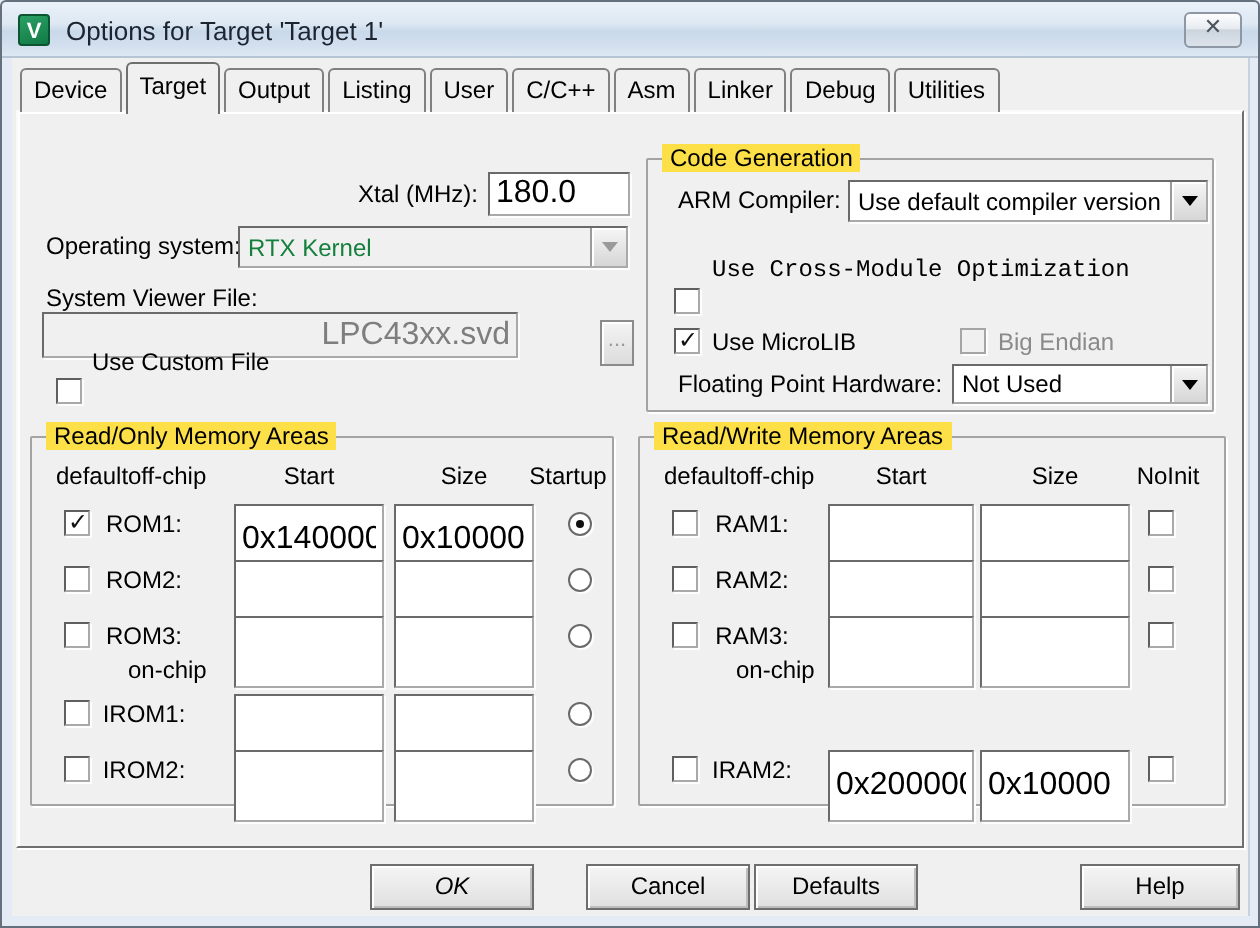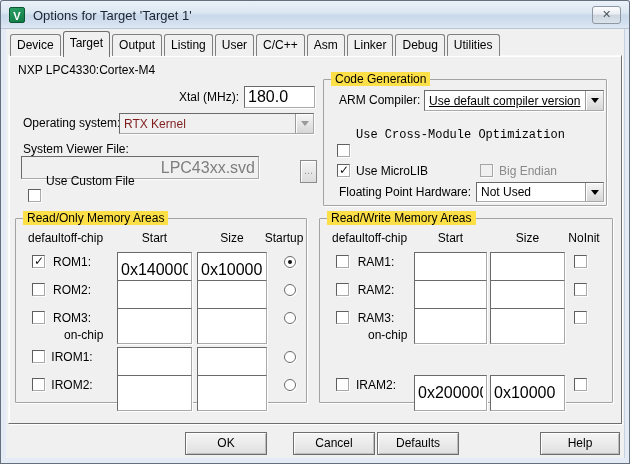--- a/index.html
+++ b/index.html
@@ -75,21 +75,21 @@
   }
   .combo .val{flex:1;padding:0 4px;overflow:hidden;white-space:nowrap;}
   .combo .drop{
     width:17px;align-self:stretch;margin:0;border-left:1px solid #9a9a9a;
     background:linear-gradient(#f6f6f6,#d6d6d6);
     display:flex;align-items:center;justify-content:center;
     box-shadow:inset 1px 1px 0 #fff;
   }
   .combo .arrow{width:0;height:0;border:4px solid transparent;border-top:5px solid #000;margin-top:4px;}
   .combo.dis{background:#f0f0f0;}
-  .combo.dis .val{color:#7f1d1d;}
+  .combo.dis .val{color:#15803d;}
   .combo.dis .arrow{border-top-color:#9a9a9a;}
   .browse-btn{
     position:absolute;box-sizing:border-box;height:23px;width:17px;
     background:linear-gradient(#f4f4f4,#dcdcdc);border:1px solid #8b8b8b;
     box-shadow:inset 1px 1px 0 #fff;color:#9a9a9a;text-align:center;line-height:18px;font-size:11px;
   }
   
   .cb{
     position:absolute;width:13px;height:13px;box-sizing:border-box;background:#fff;
     border:1px solid;border-color:#5f5f5f #a9a9a9 #a9a9a9 #5f5f5f;box-shadow:1px 1px 0 #fdfdfd;
@@ -157,21 +157,20 @@
       <div class="tab">User</div>
       <div class="tab">C/C++</div>
       <div class="tab">Asm</div>
       <div class="tab">Linker</div>
       <div class="tab">Debug</div>
       <div class="tab">Utilities</div>
     </div>
 
     <div class="tabpage">
 
-      <div class="abs lbl-text" style="left:9px;top:7px;">NXP LPC4330:Cortex-M4</div>
 
       <div class="abs lbl-text" style="left:100px;top:34px;width:130px;text-align:right;">Xtal (MHz):</div>
       <input class="tbox" style="left: 235px; top: 30px; width: 71px;" value="180.0">
 
       <div class="abs lbl-text" style="left:14px;top:60px;">Operating system:</div>
       <div class="combo dis" style="left:110px;top:57px;width:195px;">
         <span class="val">RTX Kernel</span>
         <span class="drop">
             <span class="arrow"></span>
           </span>
@@ -183,21 +182,21 @@
         <span>...</span>
       </div>
 
       <div class="cb" style="left:19px;top:133px;"></div>
       <div class="abs lbl-text" style="left:37px;top:118px;">Use Custom File</div>
 
       <div class="group" style="left:314px;top:23px;width:284px;height:127px;">
         <span class="legend">Code Generation</span>
 
         <div class="abs lbl-text" style="left:15px;top:13px;">ARM Compiler:</div>
-        <div class="combo" style="left:100px;top:10px;width:180px;text-decoration:underline;">
+        <div class="combo" style="left:100px;top:10px;width:180px;">
           <span class="val">Use default compiler version</span>
           <span class="drop">
               <span class="arrow"></span>
             </span>
         </div>
 
         <div class="cb" style="left:13px;top:64px;"></div>
         <div class="abs lbl-text" style="left:32px;top:48px;font-family:Liberation Mono, monospace;">Use Cross-Module Optimization</div>
 
         <div class="cb on" style="left:13px;top:84px;"></div>
@@ -301,19 +300,19 @@
           <div class="cb"></div>
           <div class="row-lbl">IRAM2:</div>
           <input class="tbox mstart" value="0x20000000" style="">
           <input class="tbox msize" value="0x10000" style="">
           <div class="cb noinit"></div>
         </div>
       </div>
 
     </div>
 
-    <div class="btn" style="left:179px;top:403px;width:82px;">OK</div>
+    <div class="btn" style="left:179px;top:403px;width:82px;font-style:italic;">OK</div>
     <div class="btn" style="left:287px;top:403px;width:82px;">Cancel</div>
     <div class="btn" style="left:371px;top:403px;width:82px;">Defaults</div>
     <div class="btn" style="left:534px;top:403px;width:80px;">Help</div>
 
   </div>
 </div>
 
 </body></html>

